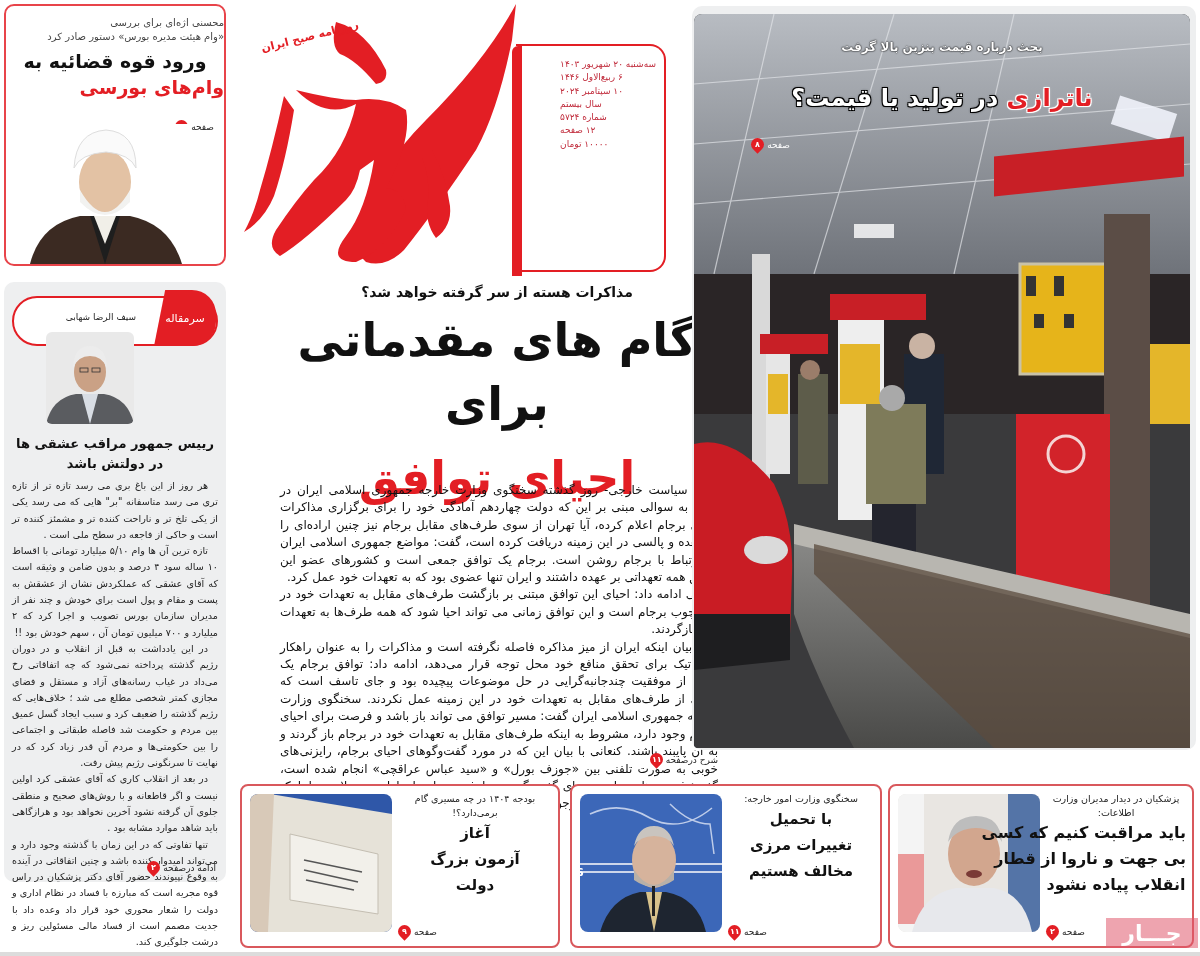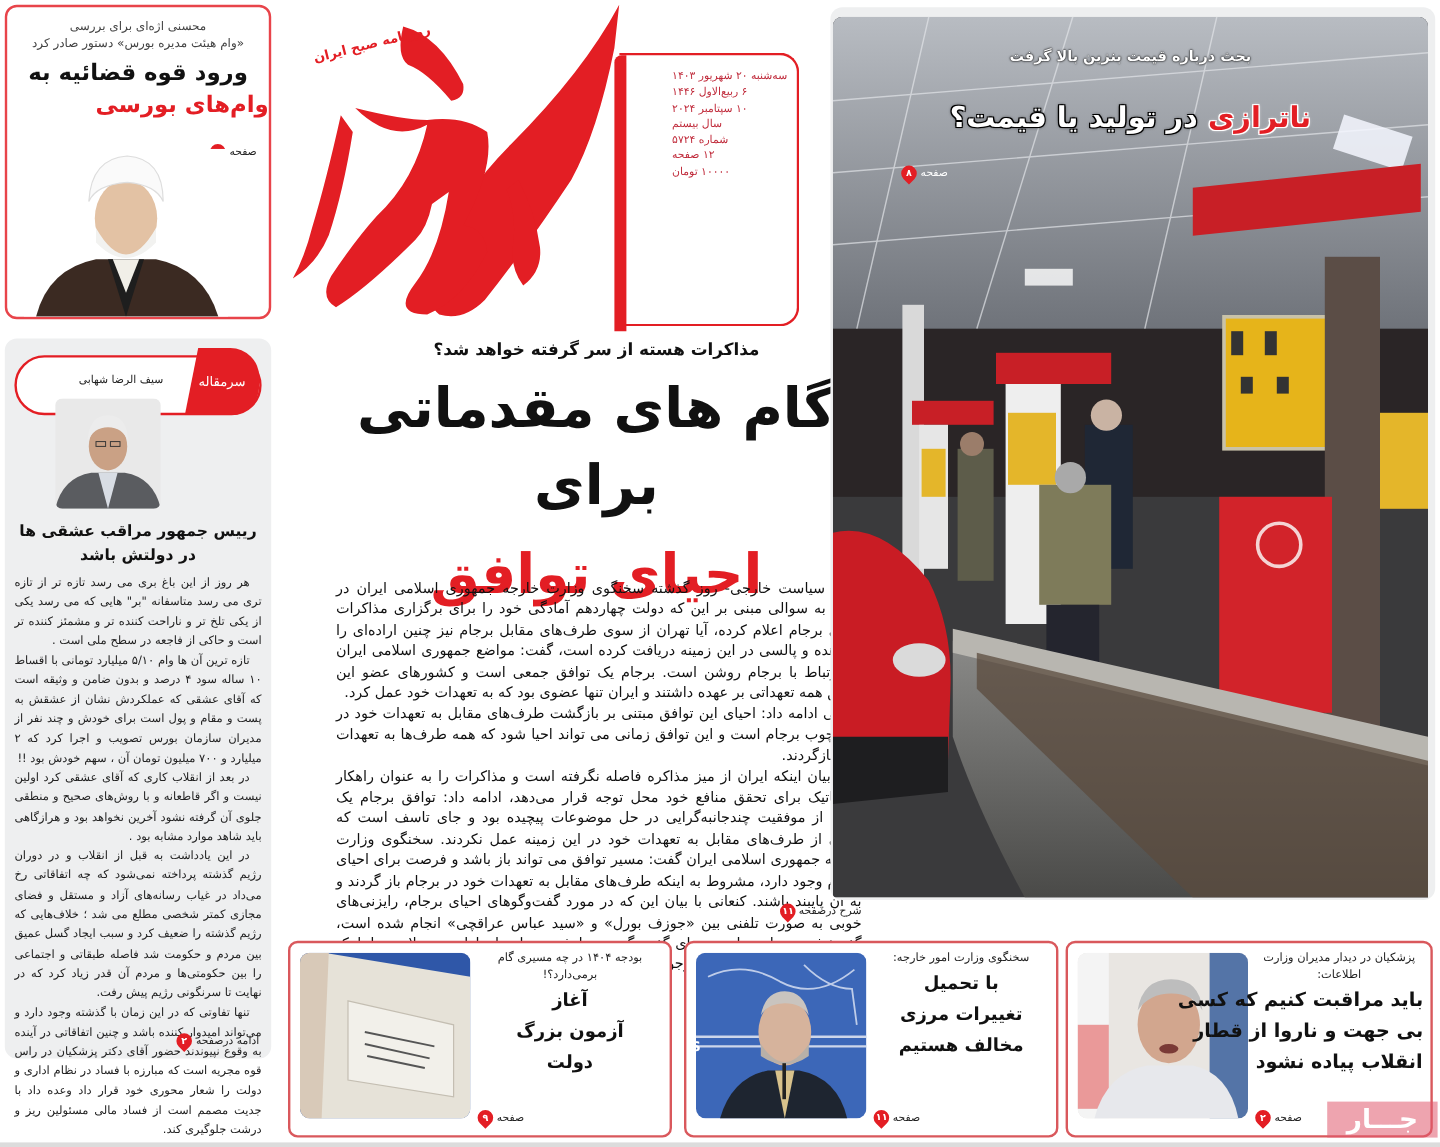--- a/index.html
+++ b/index.html
@@ -6,21 +6,21 @@
   html, body { width: 1200px; height: 956px; overflow: hidden; background: #ffffff; }
   body { position: relative; font-family: "DejaVu Sans", sans-serif; color: #111; }
 
   .abs { position: absolute; }
 
   
   #box-judiciary {
     left: 4px; top: 4px; width: 222px; height: 262px;
     border: 2px solid #e8444a; border-radius: 10px; background: #fff; overflow: hidden;
   }
-  #box-judiciary .kicker { text-align: center; font-size: 10px; color: #444; line-height: 14px; margin-top: 10px; }
+  #box-judiciary .kicker { text-align: right; font-size: 10px; color: #444; line-height: 14px; margin-top: 10px; }
   #box-judiciary .h1 { text-align: center; font-weight: bold; font-size: 19px; line-height: 26px; margin-top: 4px; }
   #box-judiciary .h2 { text-align: right; font-weight: bold; font-size: 19px; line-height: 26px; color: #e31e24; }
   .page-ref { display: flex; align-items: center; gap: 3px; font-size: 9px; color: #222; direction: rtl; }
   .page-ref .dot { width: 13px; height: 13px; border-radius: 50% 50% 50% 0; transform: rotate(-45deg);
     background: #e31e24; color: #fff; font-size: 8px; display: flex; align-items: center; justify-content: center; }
   .page-ref .dot span { transform: rotate(45deg); display: block; font-weight: bold; }
   #box-judiciary .page-ref { position: absolute; right: 10px; top: 114px; }
   #judge-photo { position: absolute; left: 14px; bottom: 0; width: 170px; height: 140px; }
 
   
@@ -138,22 +138,22 @@
     <path d="M36 62 L44 92 L52 62 Z" fill="#d8dde4"></path>
     <ellipse cx="44" cy="40" rx="16" ry="20" fill="#caa185"></ellipse>
     <path d="M27 36 Q28 14 44 14 Q60 14 61 36 Q56 24 44 24 Q32 24 27 36 Z" fill="#ececec"></path>
     <rect x="34" y="36" width="8" height="4" fill="none" stroke="#333" stroke-width="0.8"></rect>
     <rect x="46" y="36" width="8" height="4" fill="none" stroke="#333" stroke-width="0.8"></rect>
   </svg>
   <div class="title">رییس جمهور مراقب عشقی ها در دولتش باشد</div>
   <div class="body">
     <p>هر روز از این باغ بری می رسد تازه تر از تازه تری می رسد متاسفانه "بر" هایی که می رسد یکی از یکی تلخ تر و ناراحت کننده تر و مشمئز کننده تر است و حاکی از فاجعه در سطح ملی است .</p>
     <p>تازه ترین آن ها وام ۵/۱۰ میلیارد تومانی با اقساط ۱۰ ساله سود ۴ درصد و بدون ضامن و وثیقه است که آقای عشقی که عملکردش نشان از عشقش به پست و مقام و پول است برای خودش و چند نفر از مدیران سازمان بورس تصویب و اجرا کرد که ۲ میلیارد و ۷۰۰ میلیون تومان آن ، سهم خودش بود !!</p>
+    <p>در این یادداشت به قبل از انقلاب و در دوران رژیم گذشته پرداخته نمی‌شود که چه اتفاقاتی رخ می‌داد در غیاب رسانه‌های آزاد و مستقل و فضای مجازی کمتر شخصی مطلع می شد ؛ خلاف‌هایی که رژیم گذشته را ضعیف کرد و سبب ایجاد گسل عمیق بین مردم و حکومت شد فاصله طبقاتی و اجتماعی را بین حکومتی‌ها و مردم آن قدر زیاد کرد که در نهایت تا سرنگونی رژیم پیش رفت.</p>
     <p>در بعد از انقلاب کاری که آقای عشقی کرد اولین نیست و اگر قاطعانه و با روش‌های صحیح و منطقی جلوی آن گرفته نشود آخرین نخواهد بود و هرازگاهی باید شاهد موارد مشابه بود .</p>
-    <p>در این یادداشت به قبل از انقلاب و در دوران رژیم گذشته پرداخته نمی‌شود که چه اتفاقاتی رخ می‌داد در غیاب رسانه‌های آزاد و مستقل و فضای مجازی کمتر شخصی مطلع می شد ؛ خلاف‌هایی که رژیم گذشته را ضعیف کرد و سبب ایجاد گسل عمیق بین مردم و حکومت شد فاصله طبقاتی و اجتماعی را بین حکومتی‌ها و مردم آن قدر زیاد کرد که در نهایت تا سرنگونی رژیم پیش رفت.</p>
     <p>تنها تفاوتی که در این زمان با گذشته وجود دارد و می‌تواند امیدوار کننده باشد و چنین اتفاقاتی در آینده به وقوع نپیوندند حضور آقای دکتر پزشکیان در راس قوه مجریه است که مبارزه با فساد در نظام اداری و دولت را شعار محوری خود قرار داد وعده داد با جدیت مصمم است از فساد مالی مسئولین ریز و درشت جلوگیری کند.</p>
   </div>
   <div class="page-ref cont">
     <span>ادامه درصفحه</span>
     <span class="dot">
         <span>۲</span>
       </span>
   </div>
 </div>
 

